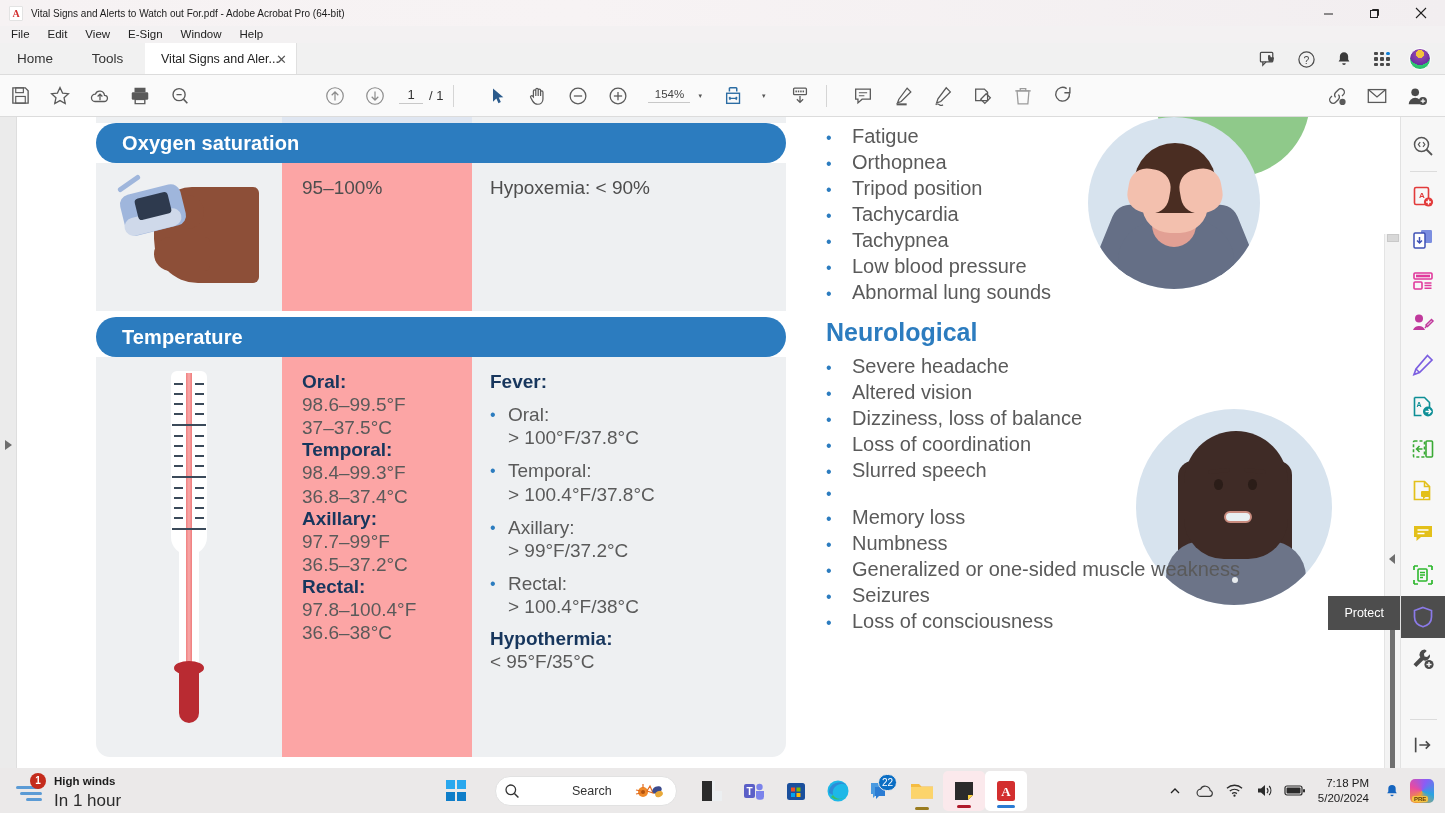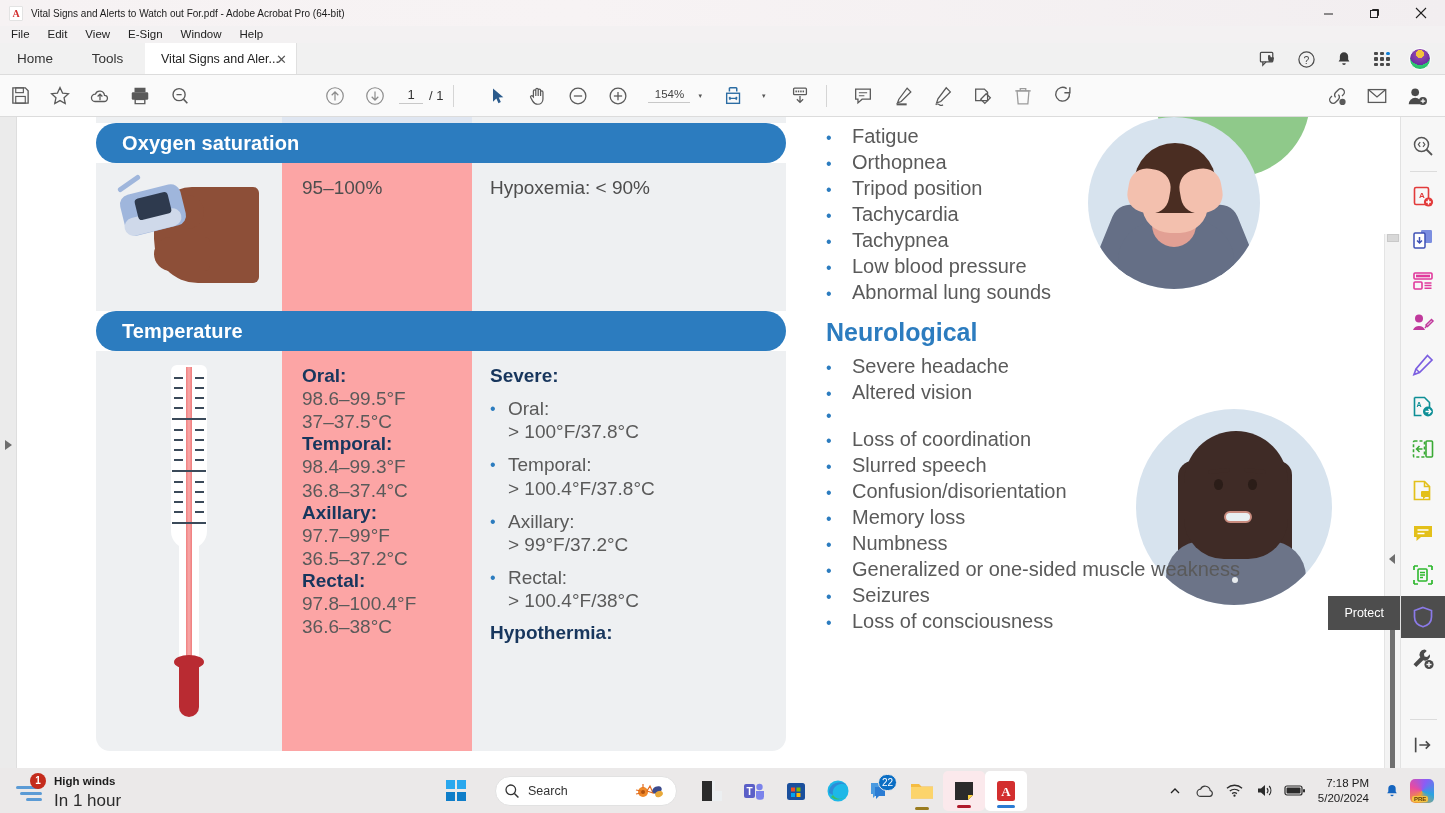--- a/index.html
+++ b/index.html
@@ -313,21 +313,21 @@
   .weather .wtext { line-height: 1.25; }
   .weather .wtitle { font-size: 11.5px; color: #1b1b1b; font-weight: bold; }
   .weather .wsub { font-size: 17px; color: #2b2b2b; }
 
   .tb-center { position: absolute; left: 435px; display: flex; align-items: center; height: 45px; }
   .winlogo { display: grid; grid-template-columns: repeat(2,9px); grid-template-rows: repeat(2,9px); gap: 2.5px; }
   .winlogo i { display: block; width: 9px; height: 9px; }
   .search-pill {
     width: 182px; height: 30px; background: #ffffff; border-radius: 15px;
     display: flex; align-items: center; padding: 0 8px; margin-left: 18px;
-    position: relative; border: 1px solid #e2e2e2;
+    position: relative; border: 1px solid #e2e2e2; gap: 44px;
   }
   .search-pill .stext { font-size: 12.5px; color: #333; margin-left: 8px; }
   .tb-app { width: 42px; height: 45px; display: flex; align-items: center; justify-content: center; position: relative; }
   .tb-app .underline {
     position: absolute; bottom: 3px; left: 50%; transform: translateX(-50%);
     width: 14px; height: 3px; border-radius: 2px;
   }
   .tb-app.active-pink { background: #fbe9ec; border-radius: 5px; height: 40px; }
   .tb-app.active-white { background: #ffffff; border-radius: 5px; height: 40px; }
   .tb-badge {
@@ -647,21 +647,21 @@
               </div>
             </div>
             <div class="col-normal">
               <div class="val-txt">95–100%</div>
             </div>
             <div class="col-alert">
               <div class="val-txt">Hypoxemia: &lt; 90%</div>
             </div>
           </div>
 
-          <div class="band" style="">
+          <div class="band" style="margin-top:6px">
             <span>Temperature</span>
           </div>
           <div class="row-body" style="height:400px;border-radius:0 0 14px 14px;overflow:hidden">
             <div class="col-img">
               <div class="thermo">
                 <span class="tube"></span>
                   <span class="taper"></span>
                   <span class="neck"></span>
                 <span class="merc"></span>
                 <span class="tick short" style="top:12px"></span>
@@ -713,21 +713,21 @@
                 <div class="temp-val">36.5–37.2°C</div>
               </div>
               <div>
                 <div class="temp-label">Rectal:</div>
                 <div class="temp-val">97.8–100.4°F</div>
                 <div class="temp-val">36.6–38°C</div>
               </div>
             </div>
 
             <div class="col-alert">
-              <div class="alert-head">Severe:</div>
+              <div class="alert-head">Fever:</div>
               <div class="alert-li">
                 <span class="dot">•</span>
                 <span class="txt">
                   <span>Oral:</span><br>
                   <span>&gt; 100°F/37.8°C</span>
                 </span>
               </div>
               <div class="alert-li">
                 <span class="dot">•</span>
                 <span class="txt">
@@ -743,20 +743,21 @@
                 </span>
               </div>
               <div class="alert-li">
                 <span class="dot">•</span>
                 <span class="txt">
                   <span>Rectal:</span><br>
                   <span>&gt; 100.4°F/38°C</span>
                 </span>
               </div>
               <div class="alert-head" style="margin-top:10px">Hypothermia:</div>
+              <div class="temp-val">&lt; 95°F/35°C</div>
             </div>
           </div>
         </div>
 
         <div class="right-col">
 
           <div class="green-circle">
             
           </div>
 
@@ -824,32 +825,32 @@
             <div class="sym-li">
                 <span class="bullet">•</span>
                 <span class="label">Severe headache</span>
               </div>
             <div class="sym-li">
                 <span class="bullet">•</span>
                 <span class="label">Altered vision</span>
               </div>
             <div class="sym-li">
                 <span class="bullet">•</span>
+                <span class="label">Dizziness, loss of balance</span>
               </div>
             <div class="sym-li">
                 <span class="bullet">•</span>
                 <span class="label">Loss of coordination</span>
               </div>
             <div class="sym-li">
                 <span class="bullet">•</span>
                 <span class="label">Slurred speech</span>
               </div>
             <div class="sym-li">
                 <span class="bullet">•</span>
-                <span class="label">Confusion/disorientation</span>
               </div>
             <div class="sym-li">
                 <span class="bullet">•</span>
                 <span class="label">Memory loss</span>
               </div>
             <div class="sym-li">
                 <span class="bullet">•</span>
                 <span class="label">Numbness</span>
               </div>
             <div class="sym-li">

